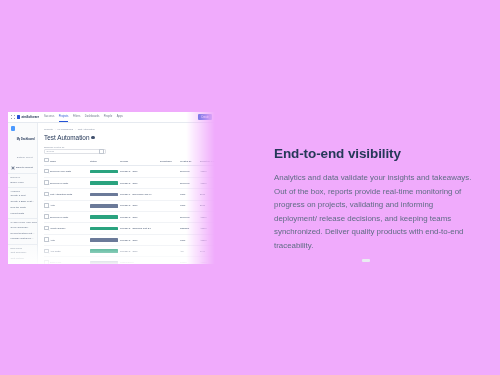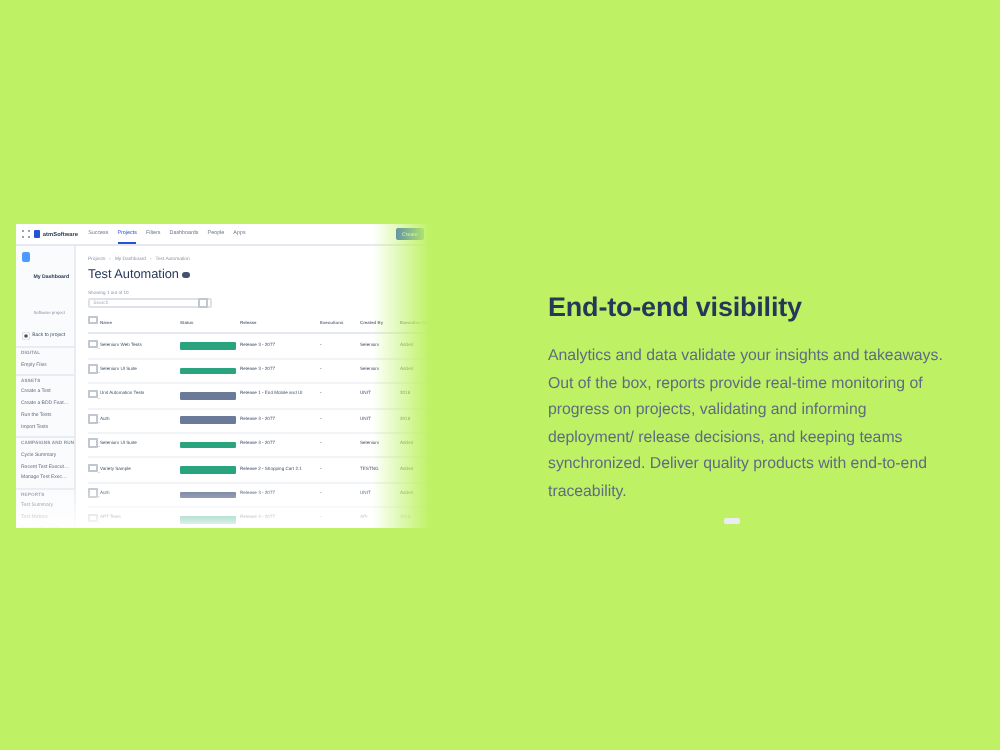--- a/index.html
+++ b/index.html
@@ -1,21 +1,21 @@
 <!DOCTYPE html>
 <html><head>
 <meta charset="utf-8">
 <style>
   html,body{margin:0;padding:0;}
   body{
     width:500px;height:375px;background:#ffffff;overflow:hidden;
     font-family:"Liberation Sans",sans-serif;
     -webkit-font-smoothing:antialiased;
   }
-  .page{position:relative;width:500px;height:375px;background:#bef264;}
+  .page{position:relative;width:500px;height:375px;background:#f0abfc;}
 
   
   .shot{
     position:absolute;left:8px;top:112px;width:207px;height:152px;
     background:#ffffff;overflow:hidden;
     -webkit-mask-image:linear-gradient(to right,#000 0,#000 178px,transparent 207px);
     mask-image:linear-gradient(to right,#000 0,#000 178px,transparent 207px);
   }
   .shot::after{
     content:"";position:absolute;left:0;top:0;right:0;bottom:0;pointer-events:none;

